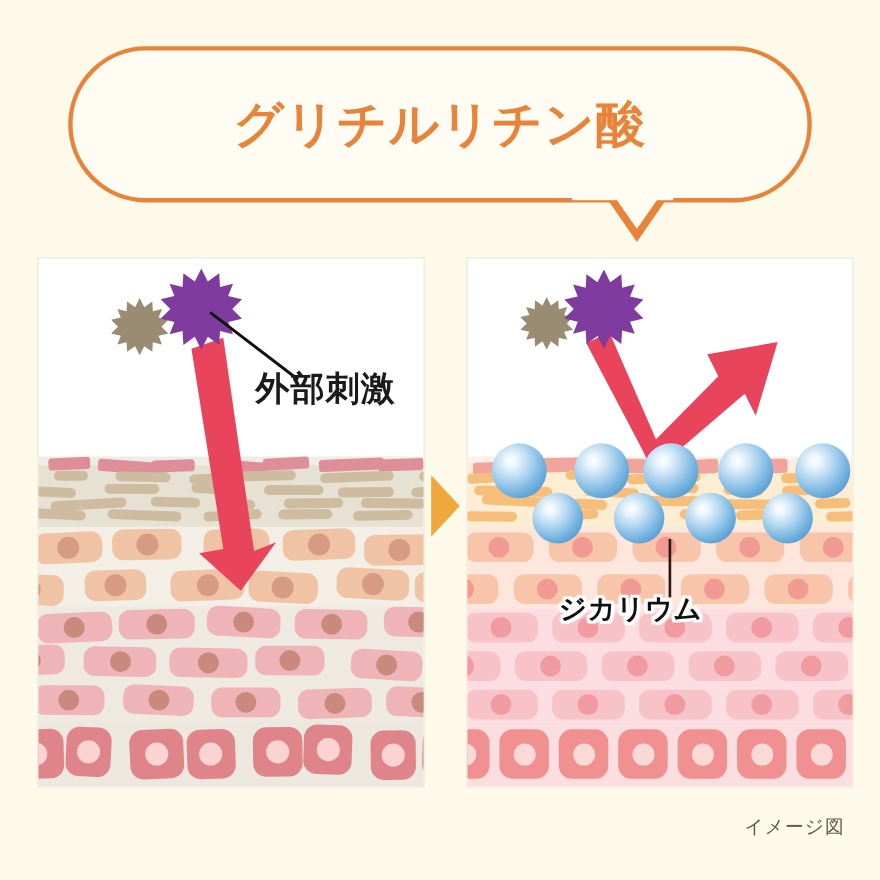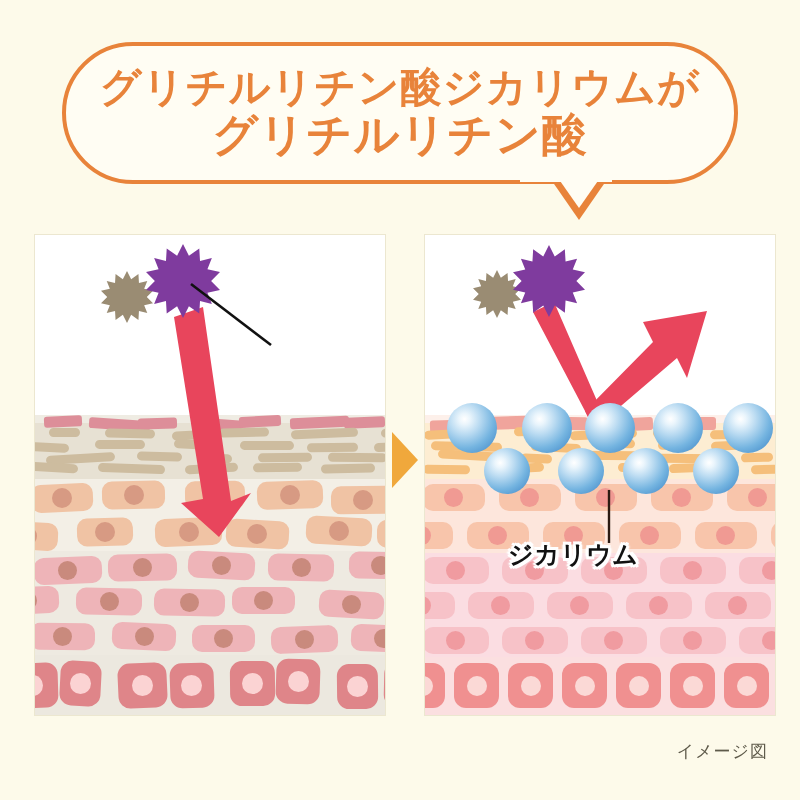--- a/index.html
+++ b/index.html
@@ -221,21 +221,20 @@
 </head>
 <body>
 
 <div id="stage">
 
   <div class="bubble"></div>
   <div class="bubble-tail-outer"></div>
   <div class="bubble-tail-mask"></div>
   <div class="bubble-tail-inner"></div>
   <div class="bubble-text">
-    <div class="bubble-line1">グリチルリチン酸ジカリウムが</div>
     <div class="bubble-line2">グリチルリチン酸</div>
   </div>
 
   <div class="panel" id="panel-left">
     <div class="skin" id="skin-left">
         <div class="layer" style="top: 0px; bottom: 0px; background: rgb(239, 236, 227);"></div>
         <div class="layer" style="top: 8px; height: 56px; background: rgb(231, 225, 211);"></div>
         <div class="flake" style="left: 8.93228px; top: 1.2717px; width: 38.1943px; height: 11px; background: rgb(221, 142, 153); transform: rotate(-2.58421deg);"></div>
         <div class="flake" style="left: 54.1564px; top: 4.41549px; width: 60.5211px; height: 11px; background: rgb(221, 142, 153); transform: rotate(3.93594deg);"></div>
         <div class="flake" style="left: 102.591px; top: 3.41169px; width: 38.6149px; height: 11px; background: rgb(221, 142, 153); transform: rotate(-1.85317deg);"></div>
@@ -343,20 +342,21 @@
     </svg>
 
     <div class="star" style="left:66px; top:36px; width:52px; height:52px; background:#9a8c73;"></div>
     <div class="star" style="left:111px; top:9px; width:74px; height:74px; background:#7f3b9e;"></div>
 
     <svg class="arrow-svg" width="352" height="482" viewBox="0 0 352 482">
       <line x1="156" y1="49" x2="236" y2="110" stroke="#111" stroke-width="2.6"></line>
     </svg>
   </div>
 
+  <div class="callout-label" id="label-external">外部刺激</div>
 
   <div class="mid-arrow"></div>
 
   <div class="panel" id="panel-right">
     <div class="skin" id="skin-right">
         <div class="layer" style="top: 0px; bottom: 0px; background: rgb(253, 240, 234);"></div>
         <div class="layer" style="top: 8px; height: 56px; background: rgb(253, 237, 210);"></div>
         <div class="flake" style="left: 5.44599px; top: 4.88878px; width: 43.3607px; height: 13px; background: rgb(240, 164, 156); transform: rotate(-1.85058deg);"></div>
         <div class="flake" style="left: 65.8587px; top: 1.28502px; width: 54.7661px; height: 13px; background: rgb(240, 164, 156); transform: rotate(-1.48606deg);"></div>
         <div class="flake" style="left: 126.169px; top: 2.15302px; width: 36.7475px; height: 13px; background: rgb(240, 164, 156); transform: rotate(0.601568deg);"></div>

